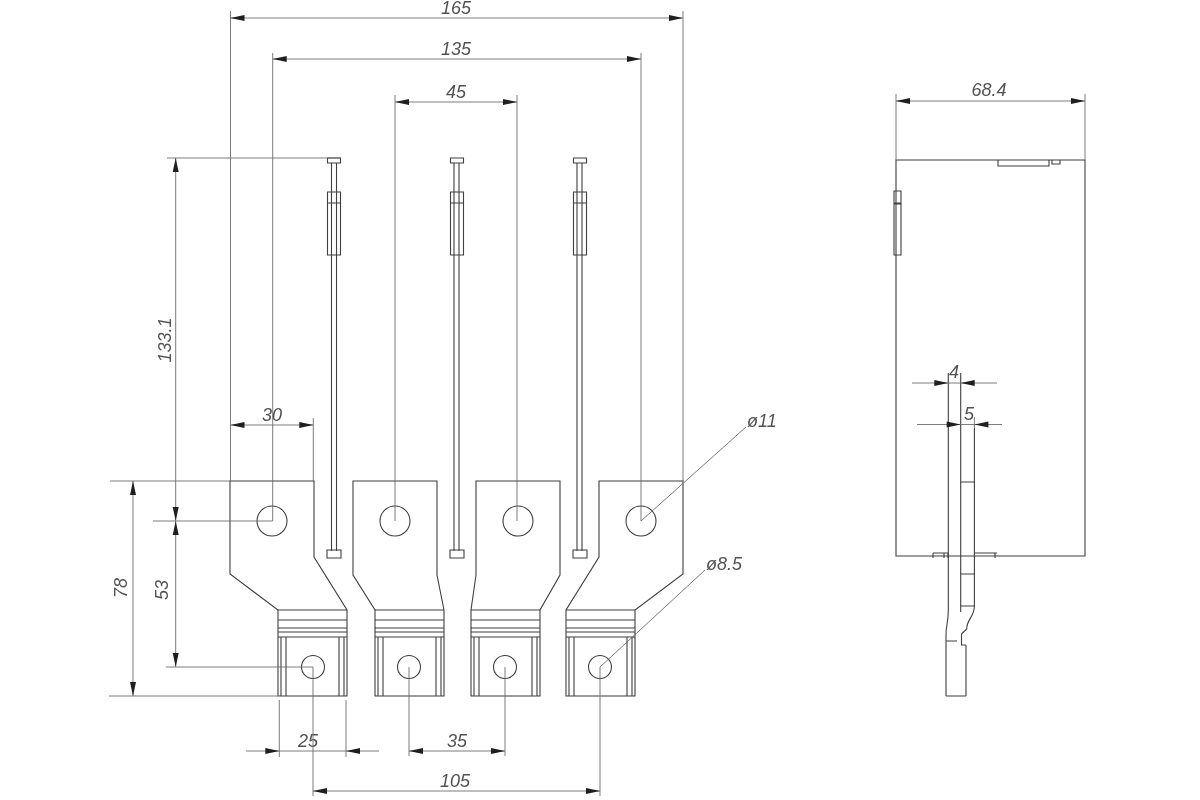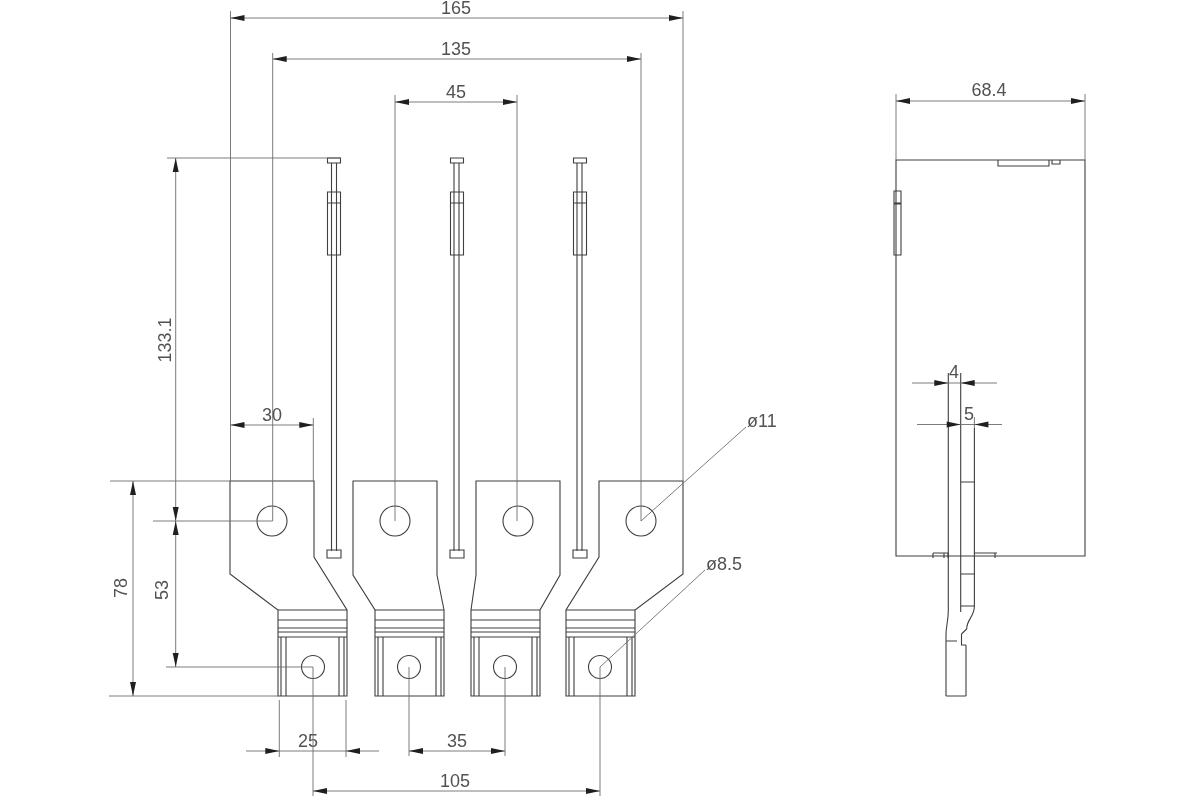--- a/index.html
+++ b/index.html
@@ -1,16 +1,16 @@
 <!DOCTYPE html>
 <html><head>
 <meta charset="utf-8">
 <style>
   html,body{margin:0;padding:0;background:#ffffff;}
-  .canvas{width:1200px;height:800px;background:#ffffff;position:relative;overflow:hidden;}
+  .canvas{width:1200px;height:800px;background:#ffffff;position:relative;overflow:hidden;font-style:italic;}
   svg{display:block;}
   .obj{stroke:#3f3f3f;stroke-width:1.1;fill:none;stroke-linejoin:miter;stroke-linecap:butt;}
   .thin{stroke:#6d6d6d;stroke-width:0.9;fill:none;}
   .arr{fill:#1f1f1f;stroke:none;}
   text{font-family:"Liberation Sans",sans-serif;font-size:18px;fill:#525252;}
   .mid{text-anchor:middle;}
 </style>
 </head>
 <body>
 

